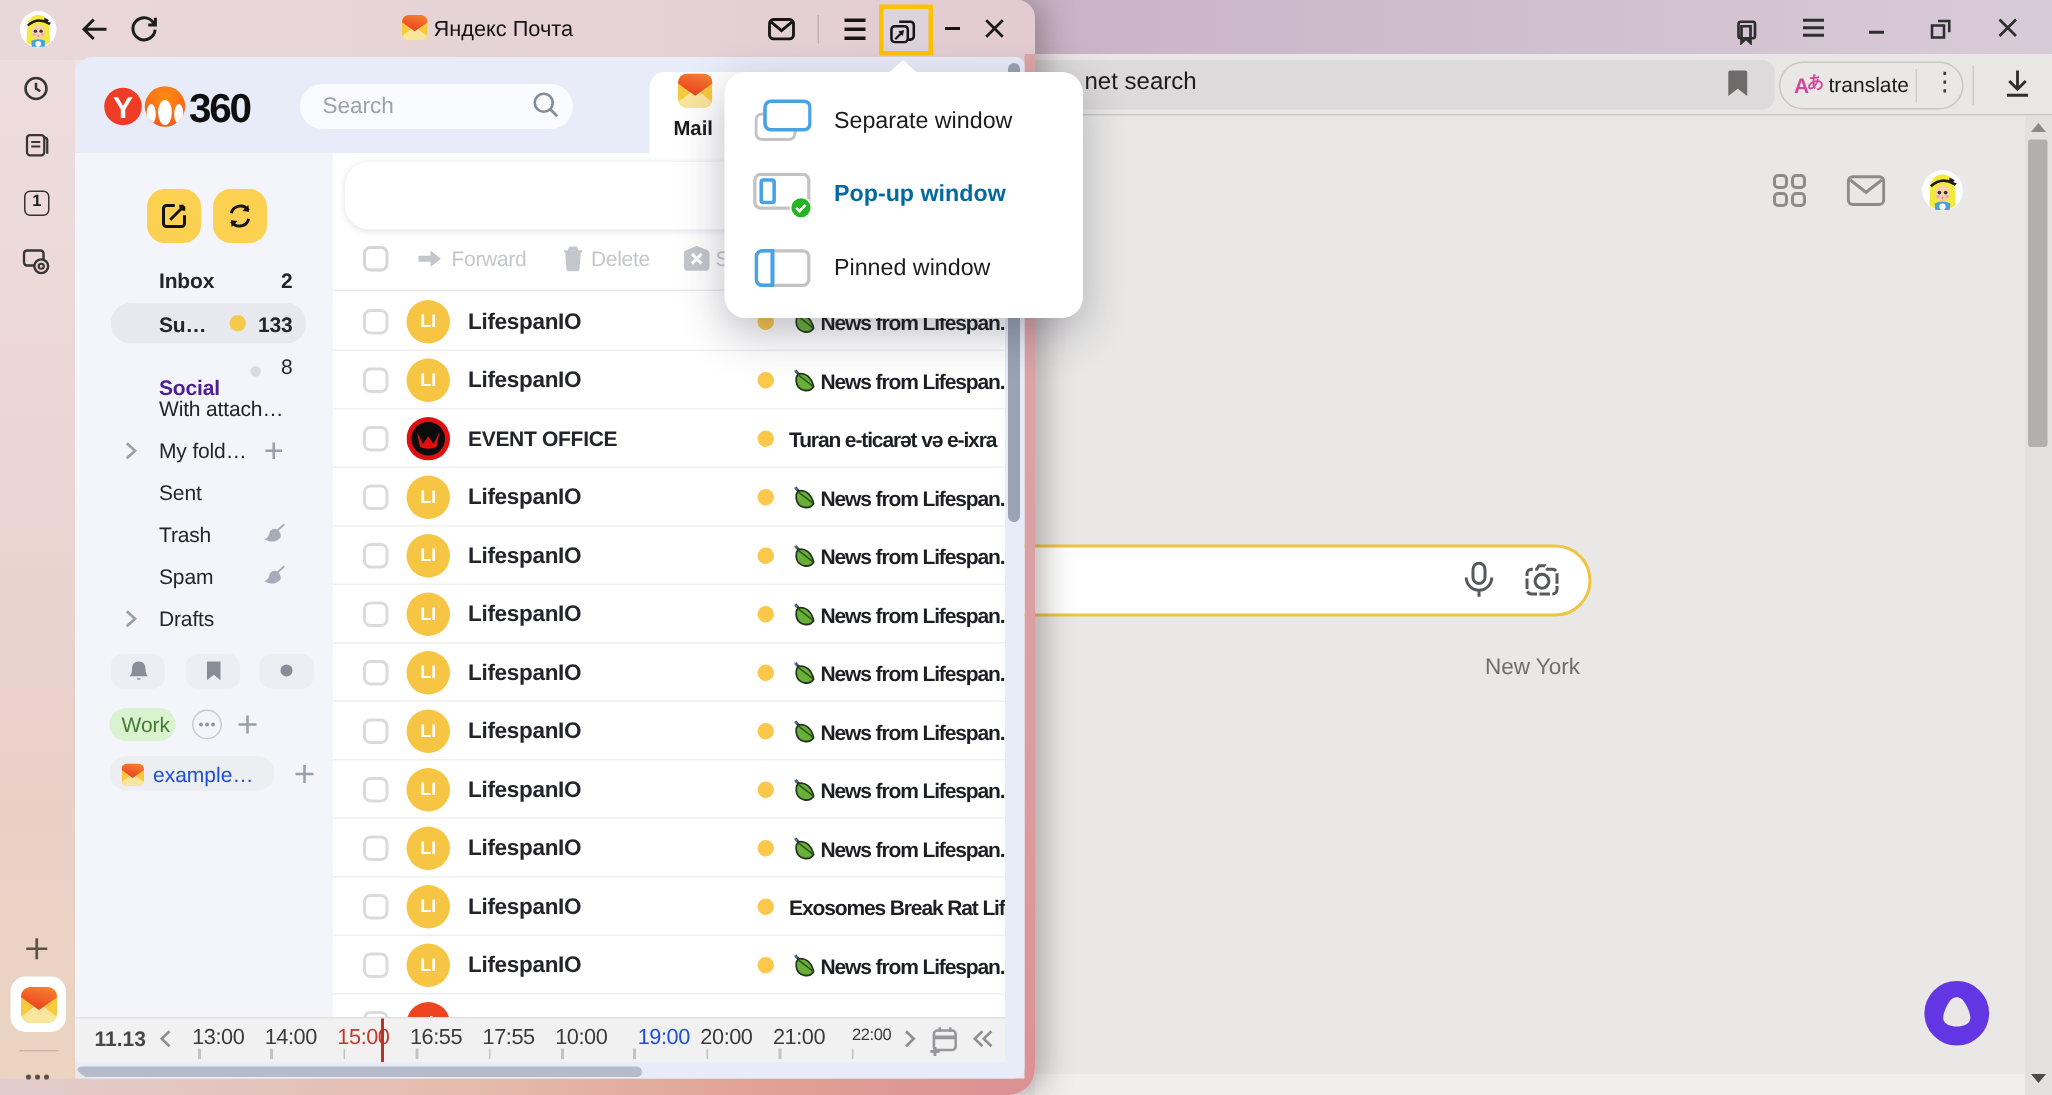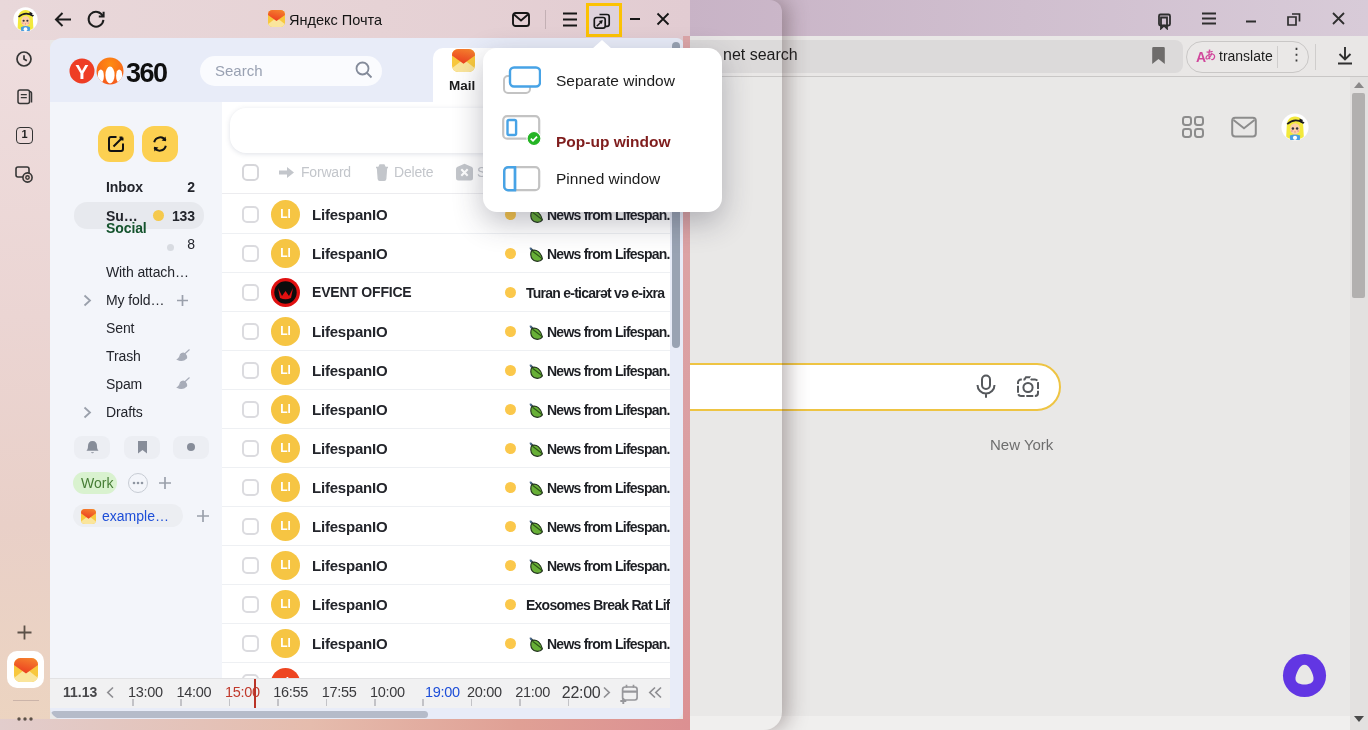--- a/index.html
+++ b/index.html
@@ -99,21 +99,21 @@
   <svg class="abs" style="left:1353px;top:715px;" width="12" height="8" viewBox="0 0 12 8">
       <path d="M1 1 L11 1 L6 7 z" fill="#4a4a4a"></path>
     </svg>
 
   <svg class="abs" style="left:1282px;top:653px;" width="45" height="45" viewBox="0 0 48 48">
     <circle cx="24" cy="24" r="23" fill="#6236e3"></circle>
     <path d="M24 12.6 c2.6 0 4.6 1.7 6.6 5.3 c2 3.7 3.6 8 2.9 10.8 c-0.8 3.2 -4.8 4.8 -9.5 4.8 c-4.7 0 -8.7 -1.6 -9.5 -4.8 c-0.7 -2.8 0.9 -7.1 2.9 -10.8 c2 -3.6 4 -5.3 6.6 -5.3 z" fill="#e9e8e7"></path>
   </svg>
 </div>
 
-<div class="abs" id="pinwin" style="left:0;top:0;width:782px;height:730px;border-radius:0 12px 18px 0;overflow:hidden;box-shadow:6px 0 20px rgba(60,40,40,.35);">
+<div class="abs" id="pinwin" style="left:0;top:0;width:690px;height:730px;border-radius:0 12px 18px 0;overflow:hidden;box-shadow:6px 0 20px rgba(60,40,40,.35);">
 
   <div class="abs" style="left:0;top:0;width:690px;height:40px;background:linear-gradient(90deg,#e9d8da 0%,#e6d2d5 55%,#e2ccd2 100%);"></div>
   <div class="abs" style="left:0;top:40px;width:50px;height:690px;background:linear-gradient(180deg,#eeddde 0%,#ebd5d3 40%,#e9d0c8 70%,#ecd4c0 100%);"></div>
   <div class="abs" style="left:683px;top:36px;width:7px;height:694px;background:linear-gradient(180deg,#dda6a8 0%,#db9fa2 60%,#dc9193 100%);"></div>
   <div class="abs" style="left:0;top:719px;width:690px;height:11px;background:linear-gradient(90deg,#e2cdcc 0%,#e5bcad 45%,#e0a095 75%,#dc9092 100%);"></div>
 
   <svg class="abs" style="left:13px;top:7px;" width="25" height="25" viewBox="0 0 28 28">
     <circle cx="14" cy="14" r="13.6" fill="#fff"></circle>
     <path d="M14 3.4 C8.6 3.4 5.8 7.6 5.8 12.6 L5.2 23.6 C7.4 25.8 10.2 26.6 14 26.6 C17.8 26.6 20.6 25.8 22.8 23.6 L22.2 12.6 C22.2 7.6 19.4 3.4 14 3.4 z" fill="#f3e93c"></path>
     <path d="M6.2 11.2 Q13.4 4.6 21.8 9.6" fill="none" stroke="#1d1c22" stroke-width="1.7"></path>
@@ -285,21 +285,21 @@
       <path d="M14.6 1.6 l0.4 4.6 l-4.4 -0.6 z" fill="#121212"></path>
       <path d="M3.4 16.4 l-0.4 -4.6 l4.4 0.6 z" fill="#121212"></path>
     </svg>
 
     <div class="abs" style="left:24px;top:162px;width:130px;height:27px;background:#e7e9ee;border-radius:13px;"></div>
     <div class="abs" style="left:56px;top:139px;font-size:14px;font-weight:bold;letter-spacing:-0.1px;color:#23252c;">Inbox</div>
     <div class="abs" style="left:118px;top:139px;width:27px;text-align:right;font-size:14px;font-weight:bold;letter-spacing:-0.1px;color:#23252c;">2</div>
     <div class="abs" style="left:56px;top:168px;font-size:14px;font-weight:bold;letter-spacing:-0.1px;color:#23252c;">Su…</div>
     <div class="abs" style="left:103px;top:170px;width:11px;height:11px;border-radius:50%;background:#f5c94c;"></div>
     <div class="abs" style="left:118px;top:168px;width:27px;text-align:right;font-size:14px;font-weight:bold;letter-spacing:-0.1px;color:#23252c;">133</div>
-    <div class="abs" style="left:56px;top:180px;font-size:14px;font-weight:bold;letter-spacing:-0.1px;color:#14532d;">Social</div>
+    <div class="abs" style="left:56px;top:210px;font-size:14px;font-weight:bold;letter-spacing:-0.1px;color:#4c1d95;">Social</div>
     <div class="abs" style="left:117px;top:204px;width:7px;height:7px;border-radius:50%;background:#d8dbe1;"></div>
     <div class="abs" style="left:118px;top:196px;width:27px;text-align:right;font-size:14px;letter-spacing:-0.1px;color:#23252c;">8</div>
     <div class="abs" style="left:56px;top:224px;font-size:14px;letter-spacing:-0.1px;color:#23252c;">With attach…</div>
     <svg class="abs" style="left:33px;top:254px;" width="9" height="13" viewBox="0 0 9 13">
           <path d="M1.5 1.5 L7 6.5 L1.5 11.5" fill="none" stroke="#9aa0ab" stroke-width="1.8"></path>
         </svg>
     <div class="abs" style="left:56px;top:252px;font-size:14px;letter-spacing:-0.1px;color:#23252c;">My fold…</div>
     <svg class="abs" style="left:126px;top:254px;" width="13" height="13" viewBox="0 0 13 13">
           <path d="M6.5 1 V12 M1 6.5 H12" stroke="#9aa0ab" stroke-width="1.7"></path>
         </svg>
@@ -541,21 +541,21 @@
           <div class="abs" style="left:265.1px;top:644px;width:48px;text-align:center;font-size:14.5px;letter-spacing:-0.3px;color:#3a3a3d;">17:55</div>
           <div class="abs" style="left:275.6px;top:659px;width:1.5px;height:7px;background:#c3c3c7;"></div>
           <div class="abs" style="left:313.5px;top:644px;width:48px;text-align:center;font-size:14.5px;letter-spacing:-0.3px;color:#3a3a3d;">10:00</div>
           <div class="abs" style="left:324px;top:659px;width:1.5px;height:7px;background:#c3c3c7;"></div>
           <div class="abs" style="left:361.9px;top:644px;width:48px;text-align:right;font-size:14.5px;letter-spacing:-0.3px;color:#1d4ed8;">19:00</div>
           <div class="abs" style="left:372.4px;top:659px;width:1.5px;height:7px;background:#c3c3c7;"></div>
           <div class="abs" style="left:410.3px;top:644px;width:48px;text-align:center;font-size:14.5px;letter-spacing:-0.3px;color:#3a3a3d;">20:00</div>
           <div class="abs" style="left:420.8px;top:659px;width:1.5px;height:7px;background:#c3c3c7;"></div>
           <div class="abs" style="left:458.7px;top:644px;width:48px;text-align:center;font-size:14.5px;letter-spacing:-0.3px;color:#3a3a3d;">21:00</div>
           <div class="abs" style="left:469.2px;top:659px;width:1.5px;height:7px;background:#c3c3c7;"></div>
-          <div class="abs" style="left:507.0999999999999px;top:644px;width:48px;text-align:center;font-size:16px;letter-spacing:-0.3px;color:#3a3a3d;">22:00</div>
+          <div class="abs" style="left:507.0999999999999px;top:644px;width:48px;text-align:center;font-size:11px;letter-spacing:-0.3px;color:#3a3a3d;">22:00</div>
           <div class="abs" style="left:517.5999999999999px;top:659px;width:1.5px;height:7px;background:#c3c3c7;"></div>
         </div>
     <div class="abs" style="left:204px;top:639px;width:1.5px;height:29px;background:#b93226;"></div>
     <svg class="abs" style="left:552px;top:646px;" width="9" height="13" viewBox="0 0 9 13">
           <path d="M2 1.5 L7.2 6.5 L2 11.5" fill="none" stroke="#8f8f93" stroke-width="1.7"></path>
         </svg>
     <svg class="abs" style="left:569px;top:643px;" width="21" height="22" viewBox="0 0 21 22">
       <g fill="none" stroke="#97979b" stroke-width="1.7">
         <rect x="3.6" y="4" width="14.5" height="13" rx="2.4"></rect>
         <path d="M3.6 8.6 h14.5" stroke-width="2.4"></path>
@@ -582,20 +582,20 @@
         <rect x="1" y="10" width="26" height="17" rx="4" fill="#fff" stroke="#c3c3c3" stroke-width="2"></rect>
         <rect x="7" y="1.5" width="30" height="19" rx="4" fill="#fff" stroke="#47a3e6" stroke-width="2.4"></rect>
       </svg></div>
     <div class="abs" style="left:556px;top:72px;font-size:15.5px;color:#1c1c1c;">Separate window</div>
     <div class="abs" style="left:502px;top:115px;"><svg width="40" height="31" viewBox="0 0 40 31">
         <rect x="1.2" y="1.2" width="36" height="22.5" rx="4" fill="#fff" stroke="#c3c3c3" stroke-width="2.2"></rect>
         <rect x="5.5" y="5" width="8.6" height="15" rx="1.5" fill="#fff" stroke="#47a3e6" stroke-width="2.4"></rect>
         <circle cx="32" cy="23.5" r="7" fill="#24b424" stroke="#fff" stroke-width="1.2"></circle>
         <path d="M28.8 23.6 l2.2 2.2 l4 -4.2" stroke="#fff" stroke-width="1.8" fill="none"></path>
       </svg></div>
-    <div class="abs" style="left:556px;top:121px;font-size:15.5px;font-weight:bold;color:#7f1d1d;margin-top:12px;">Pop-up window</div>
+    <div class="abs" style="left:556px;top:121px;font-size:15.5px;font-weight:bold;color:#0369a1;">Pop-up window</div>
     <div class="abs" style="left:503px;top:166px;"><svg width="38" height="26" viewBox="0 0 38 26">
         <rect x="1.2" y="1.2" width="35" height="23" rx="4" fill="#fff" stroke="#c3c3c3" stroke-width="2.2"></rect>
         <path d="M12 1.2 L12 24.2" stroke="#47a3e6" stroke-width="2.4"></path>
         <path d="M5 1.2 A4 4 0 0 0 1.2 5.2 V20.2 A4 4 0 0 0 5 24.2 H12 V1.2 z" fill="none" stroke="#47a3e6" stroke-width="2.4"></path>
       </svg></div>
     <div class="abs" style="left:556px;top:170px;font-size:15.5px;color:#1c1c1c;">Pinned window</div>
   </div>
 
 </body></html>

